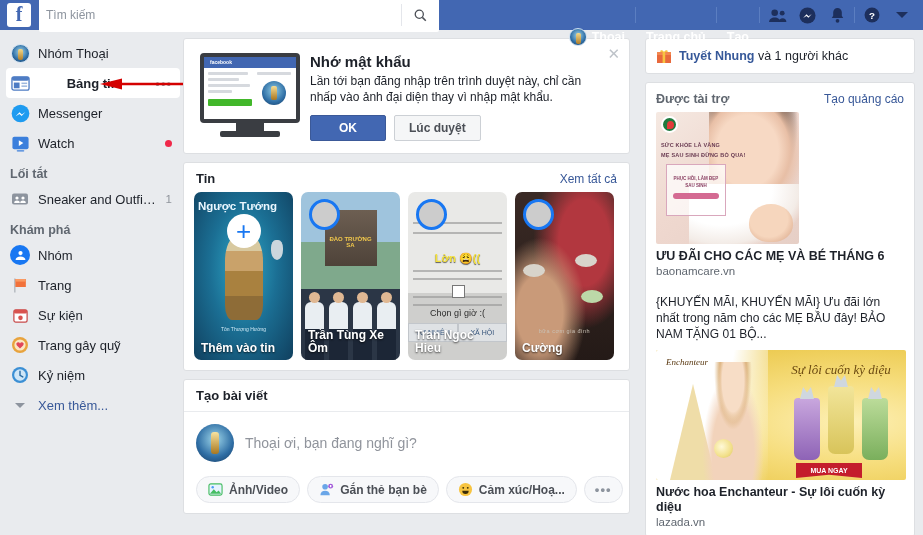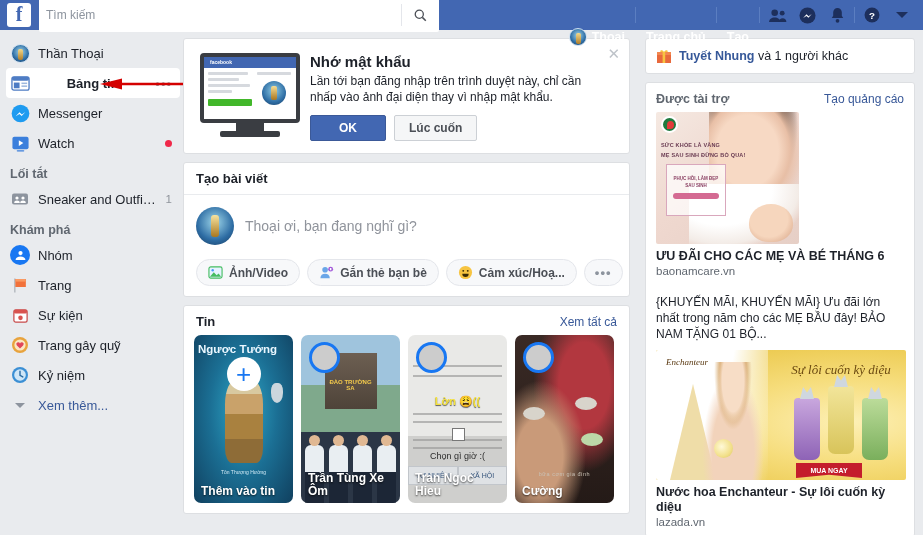--- a/index.html
+++ b/index.html
@@ -398,21 +398,21 @@
 </div>
 
 <div class="page">
 
   <div class="sidebar">
 
     <div class="side-row">
       <span class="side-ico">
         <span class="nav-avatar" style="width:19px;height:19px;"></span>
       </span>
-      <span class="label">Thần Thoại</span>
+      <span class="label">Nhóm Thoại</span>
     </div>
 
     <div class="side-row active bold">
       <span class="side-ico">
         <svg width="19" height="19" viewBox="0 0 20 20">
           <rect x="1" y="3" width="18" height="14" rx="2" fill="#fff" stroke="#4e7cc4" stroke-width="1.4"></rect>
           <rect x="1" y="3" width="18" height="4" rx="2" fill="#4e7cc4"></rect>
           <rect x="3" y="9" width="6" height="6" fill="#4e7cc4"></rect>
           <rect x="11" y="9" width="6" height="1.6" fill="#9db8de"></rect>
           <rect x="11" y="12" width="6" height="1.6" fill="#9db8de"></rect>
@@ -553,63 +553,24 @@
         </div>
         <div class="mon-stand"></div>
         <div class="mon-base"></div>
       </div>
 
       <div class="pwd-txt">
         <div class="pwd-title">Nhớ mật khẩu</div>
         <div class="pwd-body">Lần tới bạn đăng nhập trên trình duyệt này, chỉ cần nhấp vào ảnh đại diện thay vì nhập mật khẩu.</div>
         <div class="pwd-btns">
           <button class="btn-primary">OK</button>
-          <button class="btn-default">Lúc cuốn</button>
+          <button class="btn-default">Lúc duyệt</button>
         </div>
       </div>
       <div class="x-close">✕</div>
-    </div>
-
-    <div class="card">
-      <div class="card-head">Tạo bài viết</div>
-      <div class="comp-row">
-        <div class="comp-ava"></div>
-        <div class="comp-ph">Thoại ơi, bạn đang nghĩ gì?</div>
-      </div>
-      <div class="comp-actions">
-        <div class="act">
-          <svg width="15" height="15" viewBox="0 0 16 16">
-            <rect x="1" y="2" width="14" height="12" rx="2" fill="#e7f3ff" stroke="#45bd62" stroke-width="1.2"></rect>
-            <circle cx="5" cy="5.6" r="1.3" fill="#4a9af5"></circle>
-            <path d="M2 12.5 6.2 7.6l3 3.3 2.1-1.8 2.7 3.4z" fill="#45bd62"></path>
-          </svg>
-          <span>Ảnh/Video</span>
-        </div>
-        <div class="act">
-          <svg width="15" height="15" viewBox="0 0 16 16">
-            <circle cx="6.5" cy="5" r="3" fill="#6aa6e8"></circle>
-            <path d="M1.5 14c0-3 2.2-4.6 5-4.6s5 1.6 5 4.6z" fill="#6aa6e8"></path>
-            <circle cx="12.4" cy="4.4" r="2.6" fill="#a259d9"></circle>
-            <path d="M11.6 3.2h1.6v2.4h-1.6z" fill="#fff"></path>
-          </svg>
-          <span>Gắn thẻ bạn bè</span>
-        </div>
-        <div class="act">
-          <svg width="15" height="15" viewBox="0 0 16 16">
-            <circle cx="8" cy="8" r="7" fill="#f7c441"></circle>
-            <circle cx="5.6" cy="6.2" r="1" fill="#3a2c07"></circle>
-            <circle cx="10.4" cy="6.2" r="1" fill="#3a2c07"></circle>
-            <path d="M4.6 9.4h6.8a3.4 3.4 0 0 1-6.8 0z" fill="#3a2c07"></path>
-          </svg>
-          <span>Cảm xúc/Hoạ...</span>
-        </div>
-        <div class="act act-more">
-          <span class="dots">•••</span>
-        </div>
-      </div>
     </div>
 
     <div class="card">
       <div class="stories-head">
         <span class="stories-title">Tin</span>
         <span class="stories-link">Xem tất cả</span>
       </div>
       <div class="stories-row">
 
         <div class="story bg-game">
@@ -656,20 +617,59 @@
         <div class="story bg-dinner">
           <div class="plate" style="left:8px;top:72px"></div>
           <div class="plate" style="left:60px;top:62px"></div>
           <div class="plate" style="left:66px;top:98px;background:#bcd8a8"></div>
           <div class="cap">bữa cơm gia đình</div>
           <div class="story-ava"></div>
           <div class="story-name">Cường</div>
         </div>
       </div>
     </div>
+
+    <div class="card">
+      <div class="card-head">Tạo bài viết</div>
+      <div class="comp-row">
+        <div class="comp-ava"></div>
+        <div class="comp-ph">Thoại ơi, bạn đang nghĩ gì?</div>
+      </div>
+      <div class="comp-actions">
+        <div class="act">
+          <svg width="15" height="15" viewBox="0 0 16 16">
+            <rect x="1" y="2" width="14" height="12" rx="2" fill="#e7f3ff" stroke="#45bd62" stroke-width="1.2"></rect>
+            <circle cx="5" cy="5.6" r="1.3" fill="#4a9af5"></circle>
+            <path d="M2 12.5 6.2 7.6l3 3.3 2.1-1.8 2.7 3.4z" fill="#45bd62"></path>
+          </svg>
+          <span>Ảnh/Video</span>
+        </div>
+        <div class="act">
+          <svg width="15" height="15" viewBox="0 0 16 16">
+            <circle cx="6.5" cy="5" r="3" fill="#6aa6e8"></circle>
+            <path d="M1.5 14c0-3 2.2-4.6 5-4.6s5 1.6 5 4.6z" fill="#6aa6e8"></path>
+            <circle cx="12.4" cy="4.4" r="2.6" fill="#a259d9"></circle>
+            <path d="M11.6 3.2h1.6v2.4h-1.6z" fill="#fff"></path>
+          </svg>
+          <span>Gắn thẻ bạn bè</span>
+        </div>
+        <div class="act">
+          <svg width="15" height="15" viewBox="0 0 16 16">
+            <circle cx="8" cy="8" r="7" fill="#f7c441"></circle>
+            <circle cx="5.6" cy="6.2" r="1" fill="#3a2c07"></circle>
+            <circle cx="10.4" cy="6.2" r="1" fill="#3a2c07"></circle>
+            <path d="M4.6 9.4h6.8a3.4 3.4 0 0 1-6.8 0z" fill="#3a2c07"></path>
+          </svg>
+          <span>Cảm xúc/Hoạ...</span>
+        </div>
+        <div class="act act-more">
+          <span class="dots">•••</span>
+        </div>
+      </div>
+    </div>
   </div>
 
   <div class="right">
 
     <div class="card bday">
       <svg width="16" height="16" viewBox="0 0 16 16">
         <rect x="1" y="5.5" width="14" height="9.5" fill="#e8693c"></rect>
         <rect x="1" y="4" width="14" height="3" fill="#f2874f"></rect>
         <rect x="6.6" y="4" width="2.6" height="11" fill="#f7c441"></rect>
         <path d="M8 4C6.5 1.4 3.6 2.2 4.4 4zM8 4c1.5-2.6 4.4-1.8 3.6 0z" fill="#f7c441"></path>

